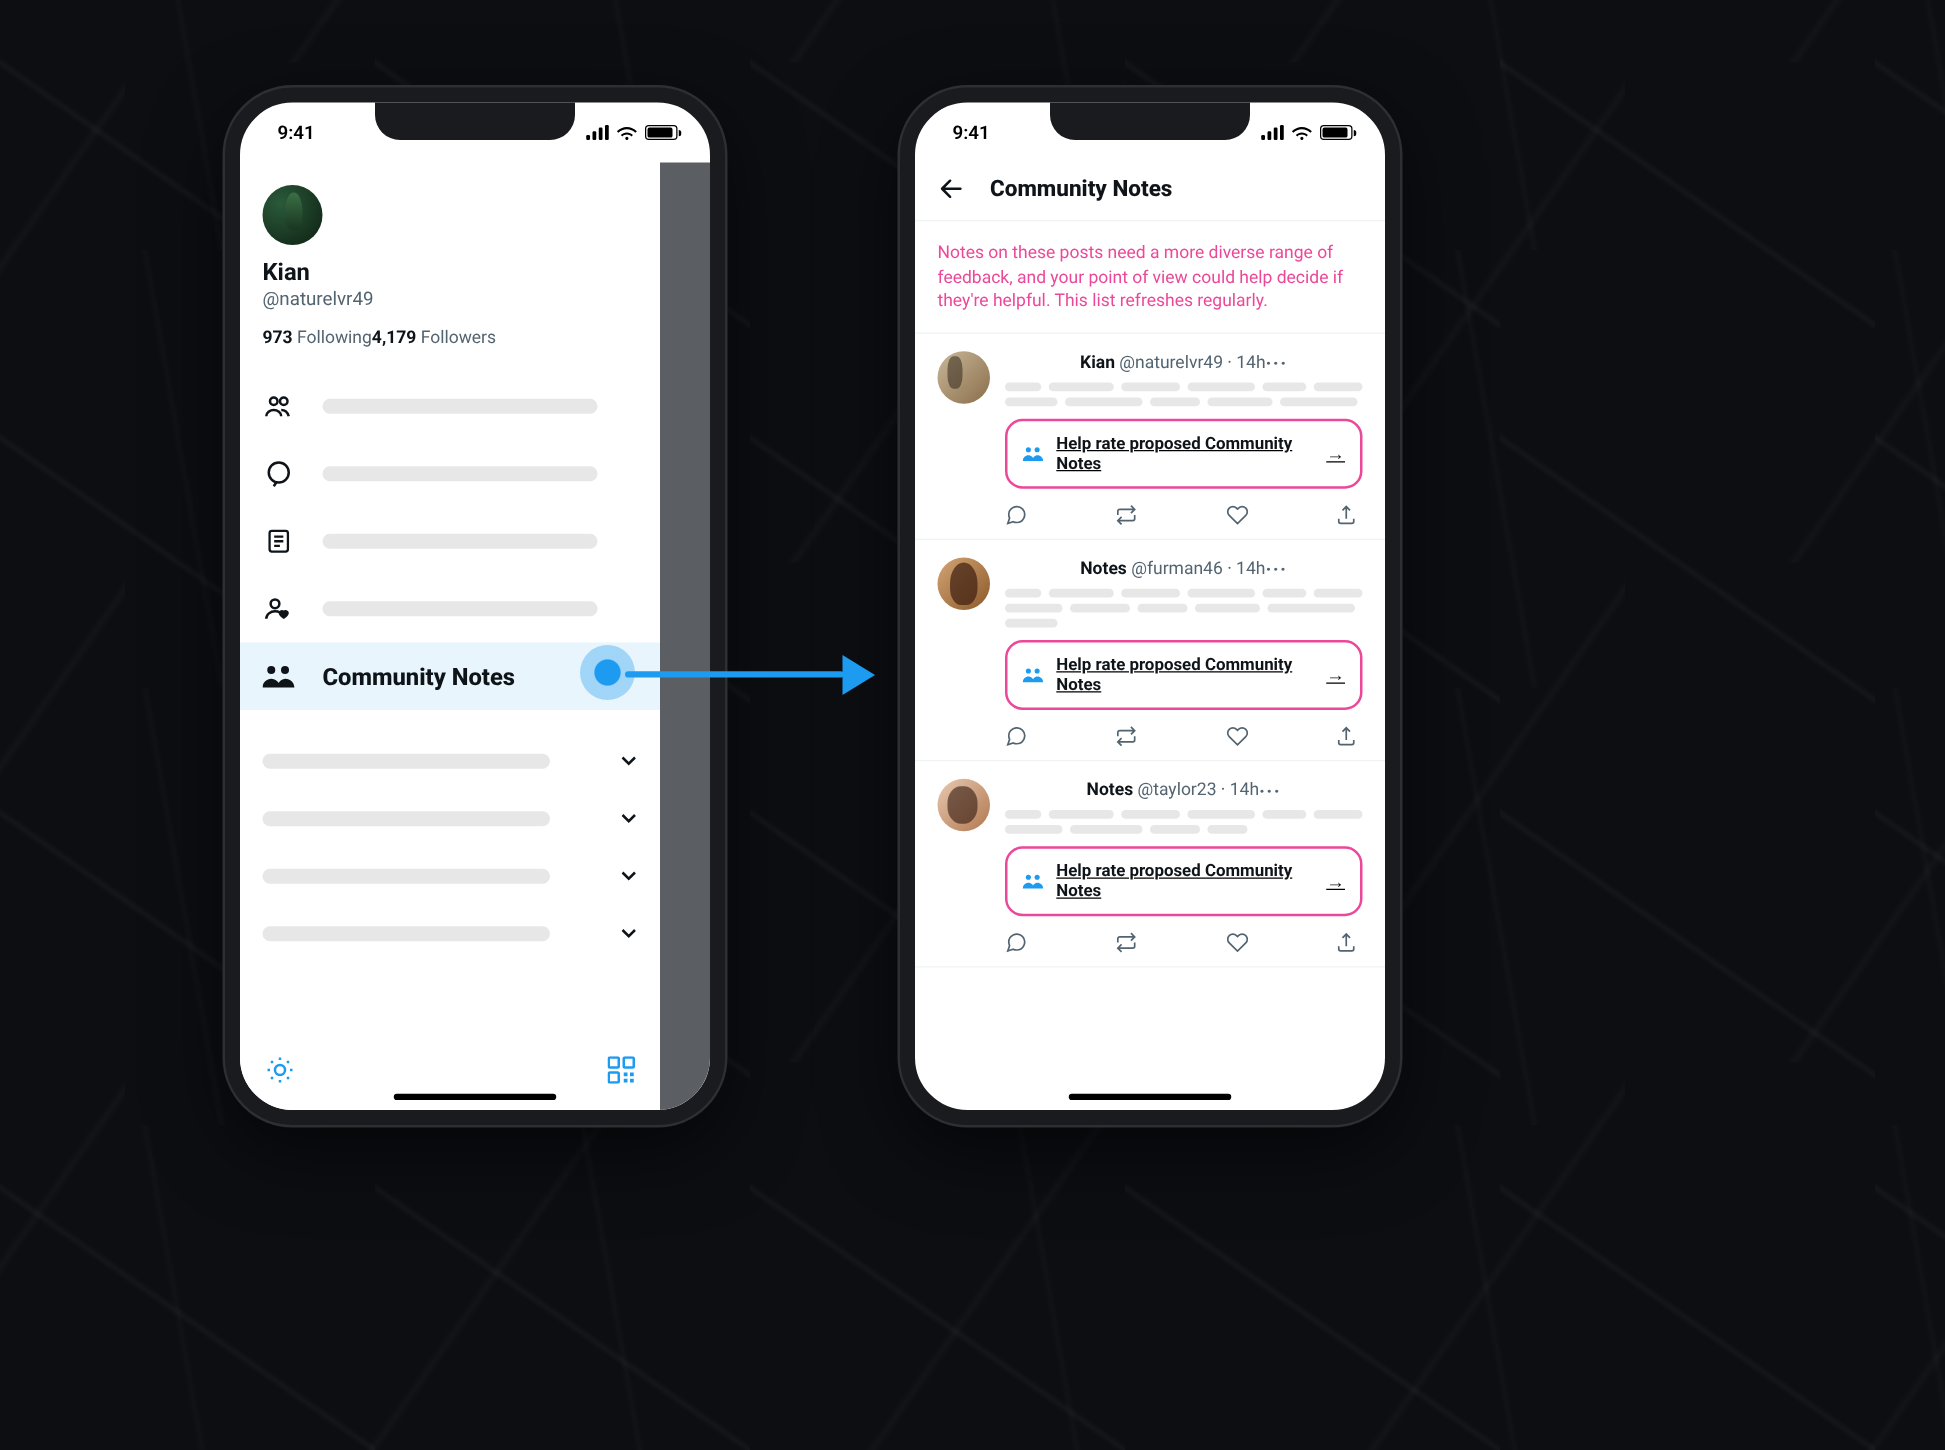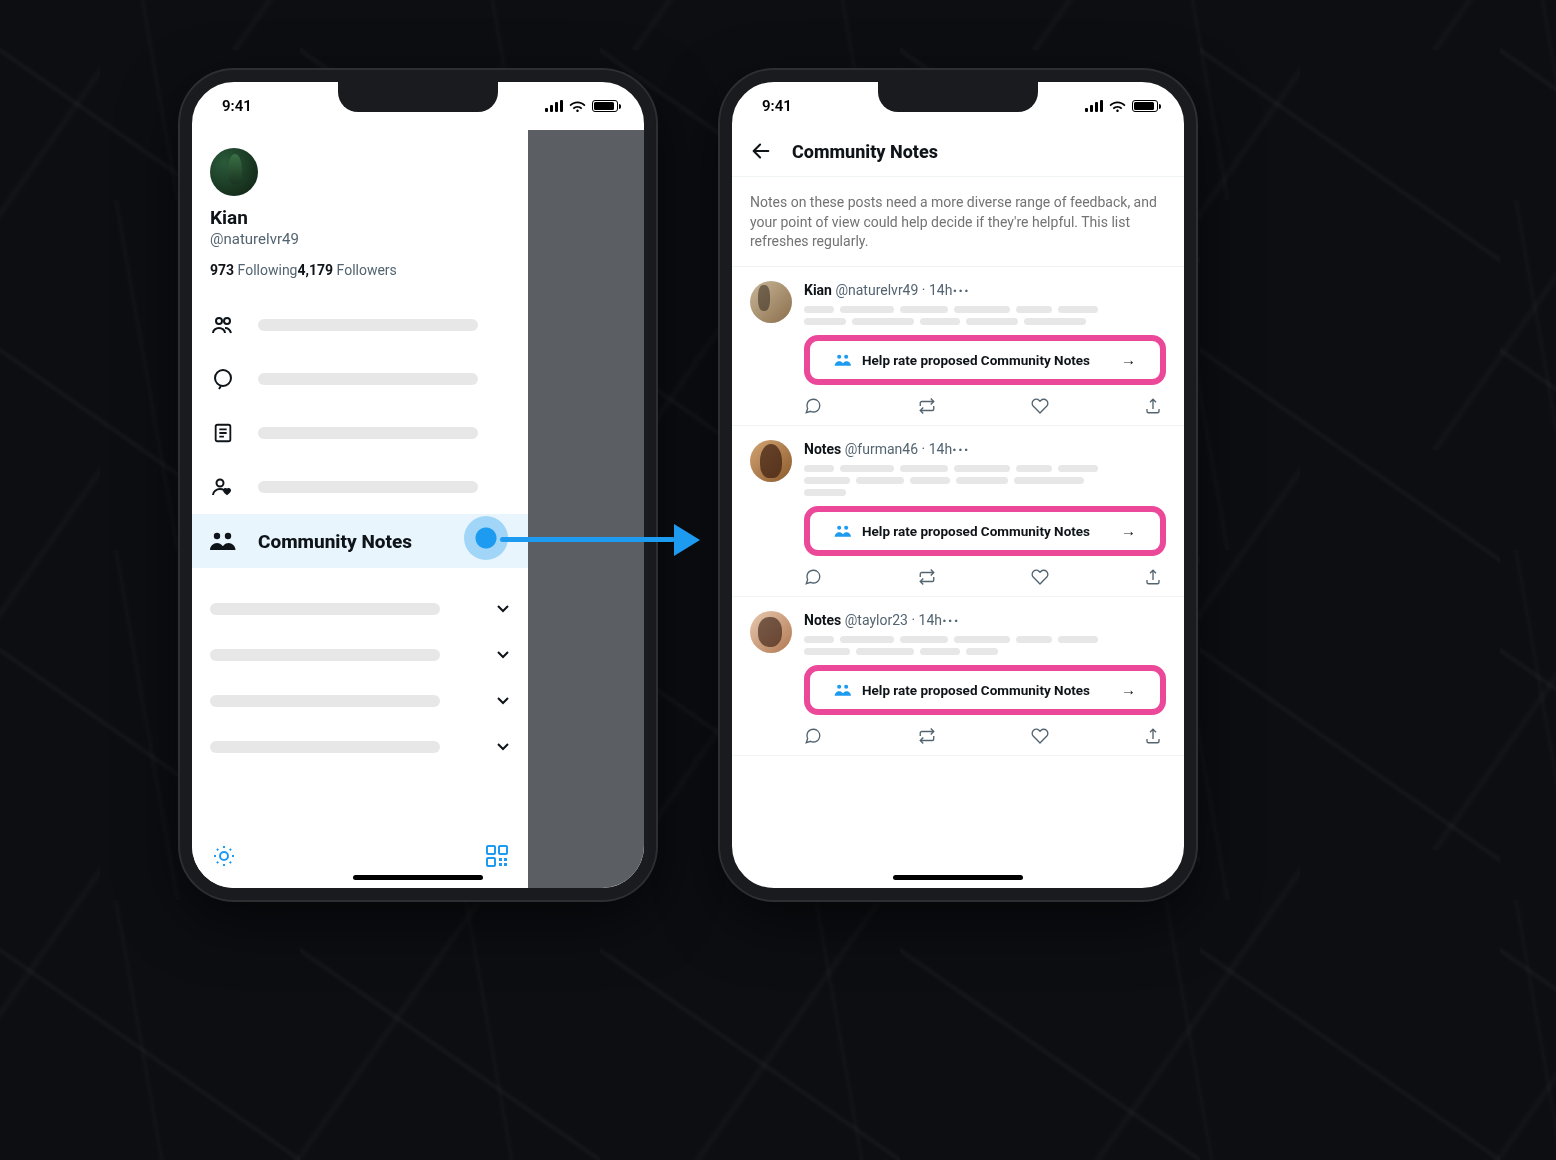--- a/index.html
+++ b/index.html
@@ -17,21 +17,21 @@
     position:absolute; inset:0;
     background:
       linear-gradient(35deg, transparent 48%, rgba(255,255,255,0.03) 49%, transparent 50%) 0 0/300px 300px,
       linear-gradient(125deg, transparent 60%, rgba(255,255,255,0.025) 61%, transparent 62%) 100px 50px/400px 400px,
       linear-gradient(80deg, transparent 30%, rgba(255,255,255,0.02) 31%, transparent 32%) 50px 200px/350px 350px;
     pointer-events:none;
   }
 
   .phone {
     position: absolute;
-    width: 476px;
+    width: 400px;
     height: 830px;
     background: #fff;
     border-radius: 54px;
     border: 12px solid #1a1b1f;
     box-shadow: 0 0 0 2px #2e2f33, 0 20px 60px rgba(0,0,0,0.6);
     overflow: hidden;
   }
   .phone-left { left: 180px; top: 70px; }
   .phone-right { left: 720px; top: 70px; }
 
@@ -156,48 +156,49 @@
   .tab.active { color:#0f1419; }
   .tab.active::after {
     content:""; position:absolute; bottom:-1px; left:50%; transform:translateX(-50%);
     width:78%; height:4px; background:#1d9bf0; border-radius:3px;
   }
 
   .scroll-right { height: calc(100% - 48px - 52px - 48px); overflow:hidden; }
 
   .rate-head { padding: 16px 18px 14px; border-bottom:1px solid #eff3f4; }
   .rate-title { font-size:21px; font-weight:800; color:#0f1419; margin-bottom:10px; }
-  .rate-desc { font-size:14px; color:#737373; line-height:1.4; }
+  .rate-desc { font-size:14px; color:#ec4899; line-height:1.4; }
 
   .post { padding: 14px 18px 10px; border-bottom:1px solid #eff3f4; display:flex; gap:12px; }
   .post-avatar { width:42px;height:42px;border-radius:50%; flex-shrink:0; }
   .pa1 { background: linear-gradient(135deg,#c9b89a,#8a6d4a); position:relative; }
   .pa1::after{content:"";position:absolute;left:8px;top:4px;width:12px;height:26px;background:rgba(40,30,20,0.5);border-radius:40%;}
   .pa2 { background: linear-gradient(135deg,#d4a574,#8b5a2b); position:relative; }
   .pa2::after{content:"";position:absolute;left:10px;top:4px;width:22px;height:34px;background:rgba(60,30,15,0.7);border-radius:50% 50% 40% 40%;}
   .pa3 { background: linear-gradient(135deg,#e8c9b0,#b07850); position:relative; }
   .pa3::after{content:"";position:absolute;left:8px;top:6px;width:24px;height:30px;background:rgba(50,25,15,0.6);border-radius:45%;}
 
   .post-body { flex:1; min-width:0; }
-  .post-head { display:flex; justify-content:flex-start; align-items:center; }
+  .post-head { display:flex; justify-content:center; align-items:center; }
   .post-meta { font-size:14px; }
   .post-meta b { color:#0f1419; font-weight:700; }
   .post-meta .handle, .post-meta .time { color:#536471; }
   .dots { color:#536471; letter-spacing:1px; font-weight:700; }
 
   .skel-lines { margin-top:6px; }
   .skel-row { display:flex; gap:6px; margin-bottom:5px; }
   .sk { height:7px; background:#e7e7e8; border-radius:4px; }
 
   .rate-card {
     margin-top:10px;
-    border:6px solid #ec4899; border-radius:14px;
-    padding:10px 24px;
+    border:2px solid #ec4899; border-radius:14px;
+    padding:10px 12px;
     display:flex; align-items:center; justify-content:space-between;
     cursor:pointer;
+    text-decoration:underline;
   }
   .rate-card-left { display:flex; align-items:center; gap:10px; }
   .rate-card-text { font-size:13.5px; font-weight:700; color:#0f1419; }
   .cn-mini { width:18px;height:14px; }
   .card-arrow { color:#0f1419; font-size:15px; }
 
   .actions { display:flex; justify-content:space-between; margin-top:12px; padding:0 4px 0 0; }
   .actions svg { color:#536471; }
 
 </style>

